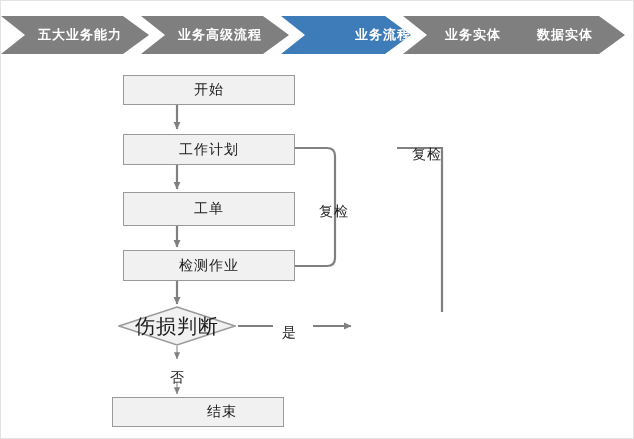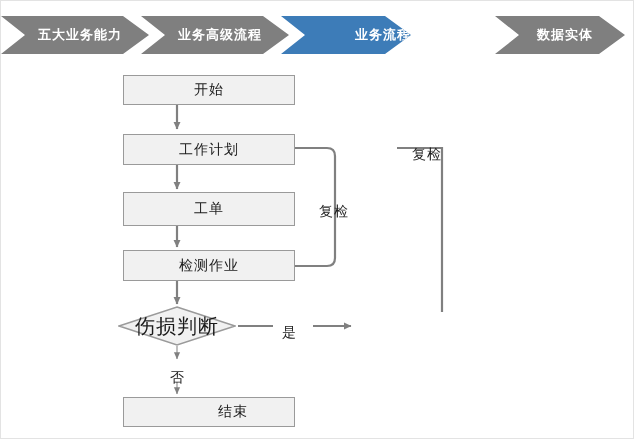--- a/index.html
+++ b/index.html
@@ -63,20 +63,24 @@
     <div class="chev" style="left:140px;width:148px;background:#7f7f7f;
                 clip-path:polygon(0 0, 122px 0, 148px 19px, 122px 38px, 0 38px, 24px 19px);">
       <span>业务高级流程</span>
     </div>
 
     <div class="chev" style="left:280px;width:130px;background:#3d7cb8;
                 clip-path:polygon(0 0, 104px 0, 130px 19px, 104px 38px, 0 38px, 24px 19px);justify-content:flex-end;">
       <span>业务流程</span>
     </div>
 
+    <div class="chev" style="left:402px;width:130px;background:#7f7f7f;
+                clip-path:polygon(0 0, 104px 0, 130px 19px, 104px 38px, 0 38px, 24px 19px);">
+      <span>业务实体</span>
+    </div>
 
     <div class="chev" style="left:494px;width:130px;background:#7f7f7f;
                 clip-path:polygon(0 0, 104px 0, 130px 19px, 104px 38px, 0 38px, 24px 19px);">
       <span>数据实体</span>
     </div>
   </div>
 
   <svg id="wires" viewBox="0 0 634 439" width="634" height="439">
     <defs>
       <marker id="arr" markerWidth="9" markerHeight="9" refX="7.5" refY="4.5" orient="auto" markerUnits="userSpaceOnUse">
@@ -129,21 +133,21 @@
   </div>
 
   <div class="diamond" style="left:117px;top:305px;width:118px;height:40px;">
     <svg class="dshape" width="118" height="40" viewBox="0 0 118 40">
       <polygon points="59,1 117,20 59,39 1,20" fill="#f1f1f1" stroke="#9a9a9a" stroke-width="1.4"></polygon>
     </svg>
     <span class="dtext">伤损判断</span>
   </div>
 
 
-  <div class="node" style="left:90px;top:396px;width:172px;height:30px;padding-left:48px;">
+  <div class="node" style="left:79px;top:396px;width:172px;height:30px;padding-left:48px;">
     <span>结束</span>
   </div>
 
   <div class="elabel" style="left:318px;top:194px;">
     <span>复检</span>
   </div>
 
   <div class="elabel" style="left:411px;top:137px;">
     <span>复检</span>
   </div>

